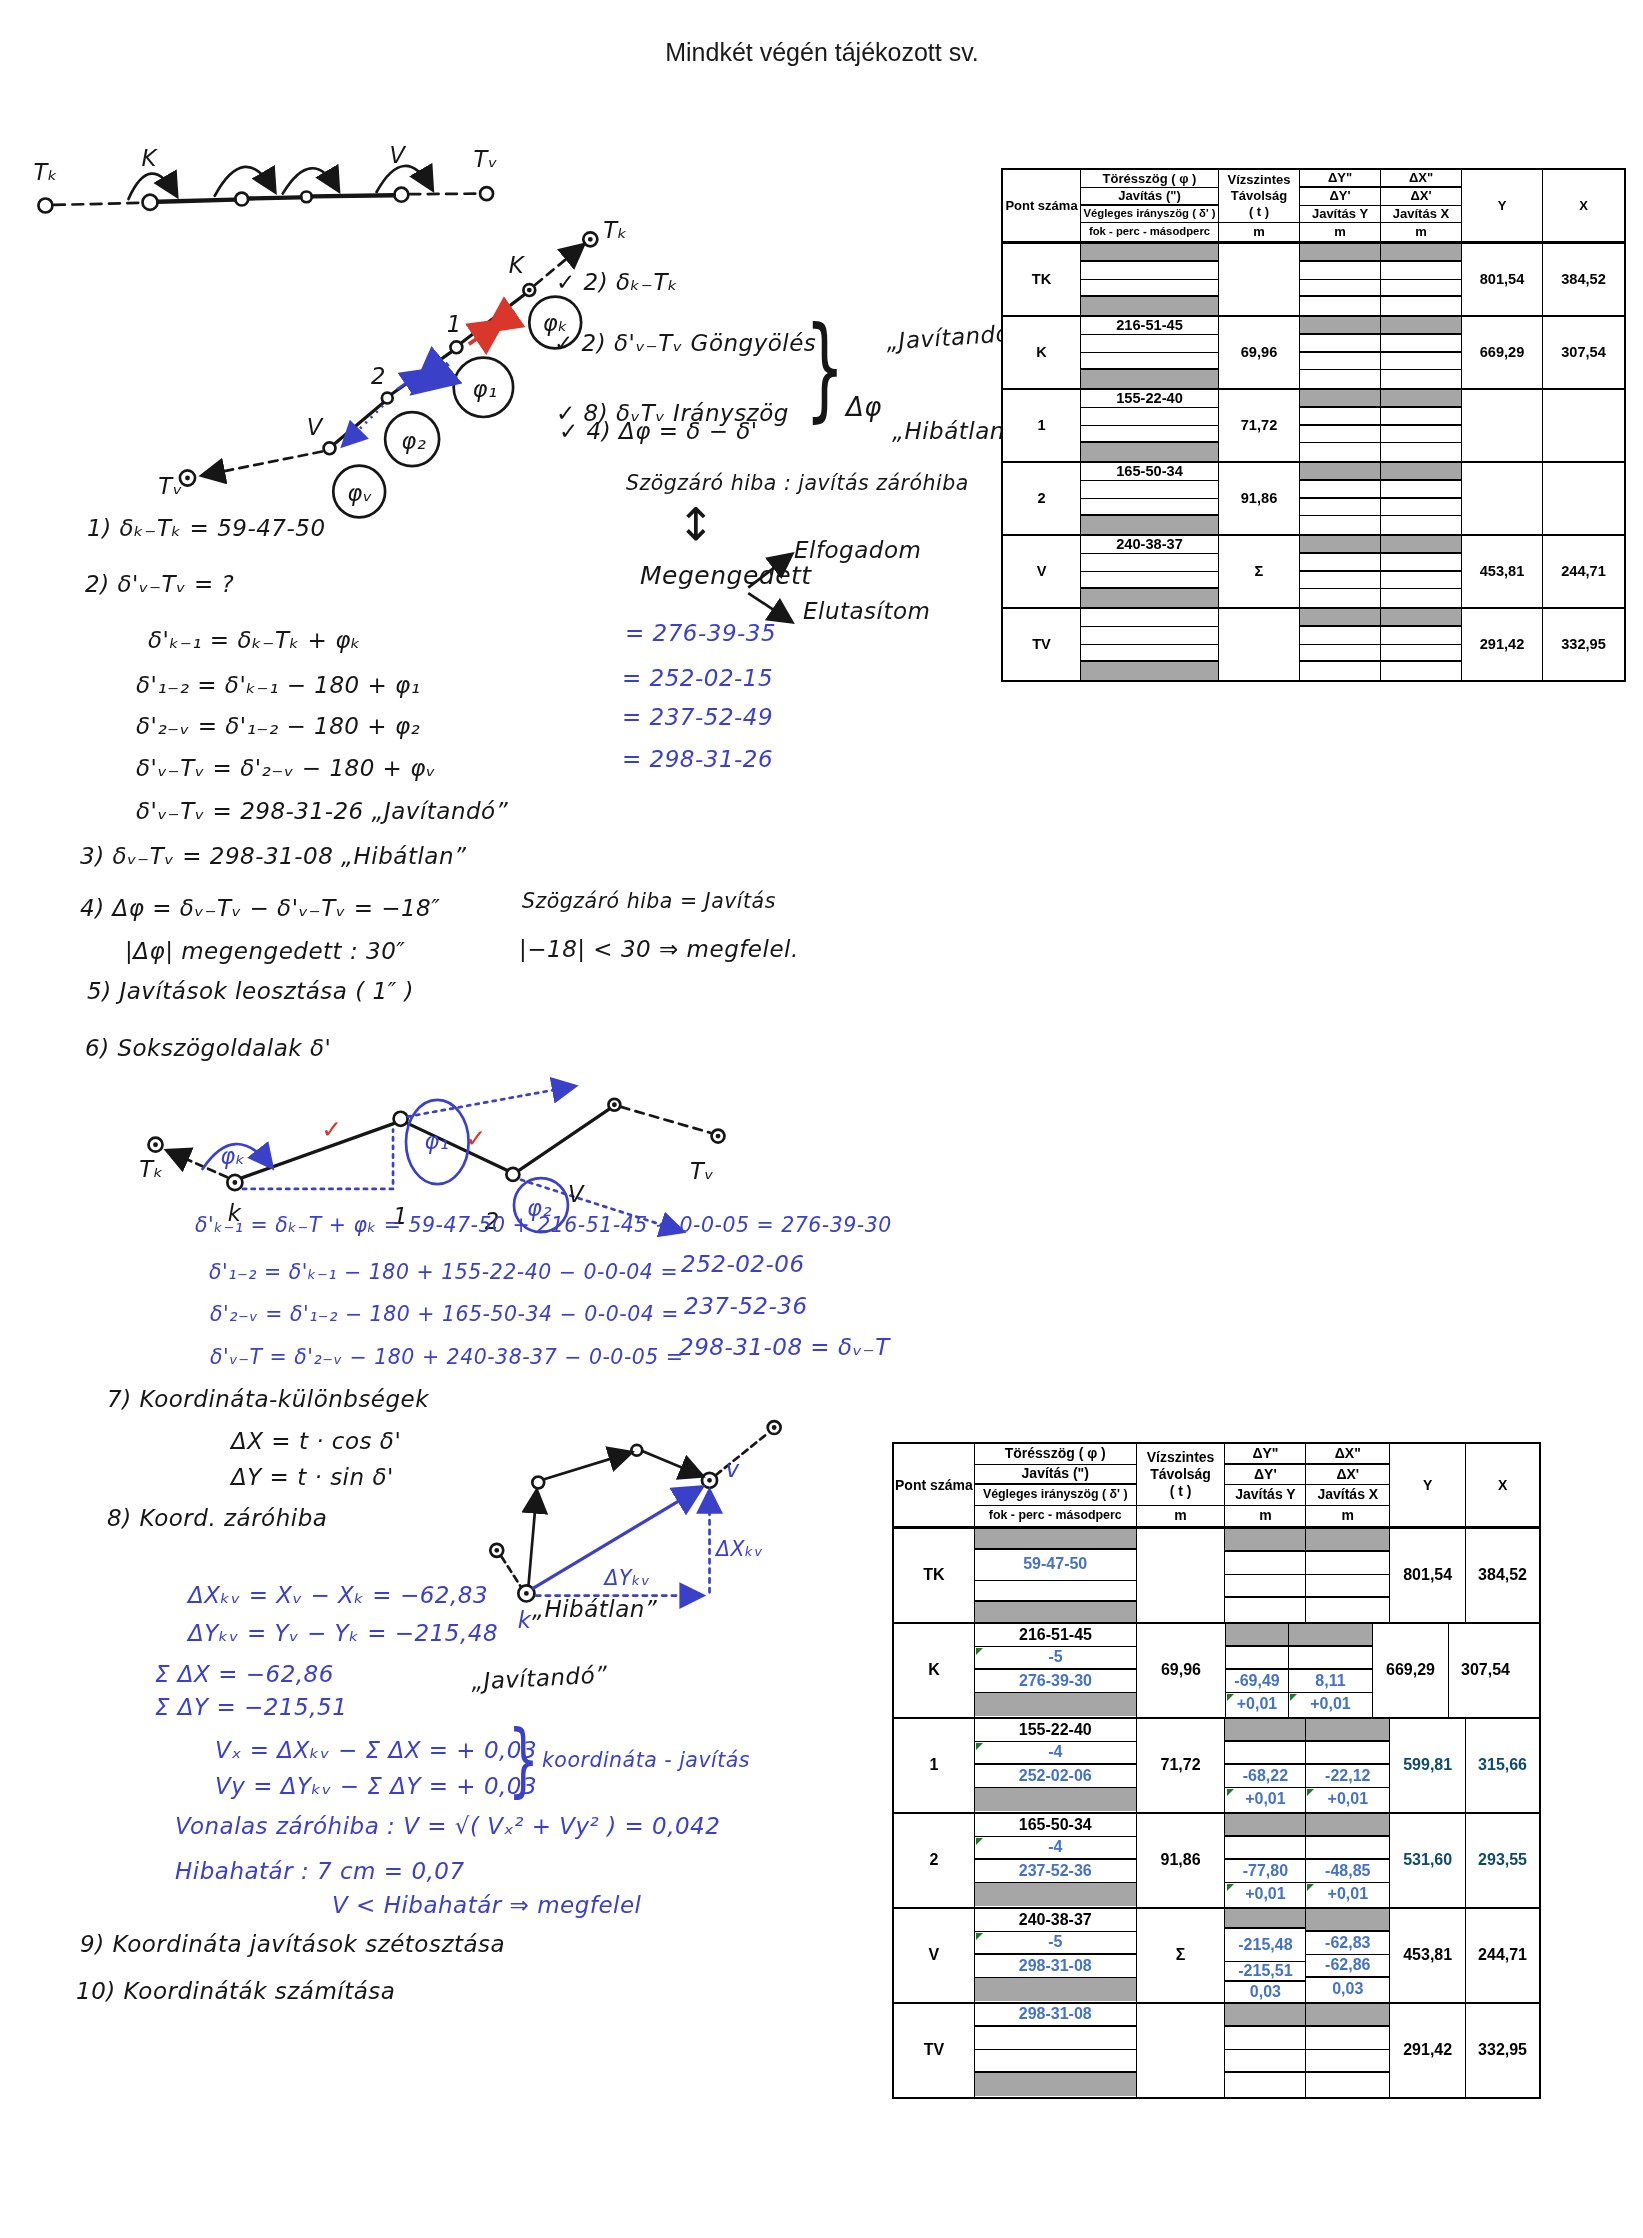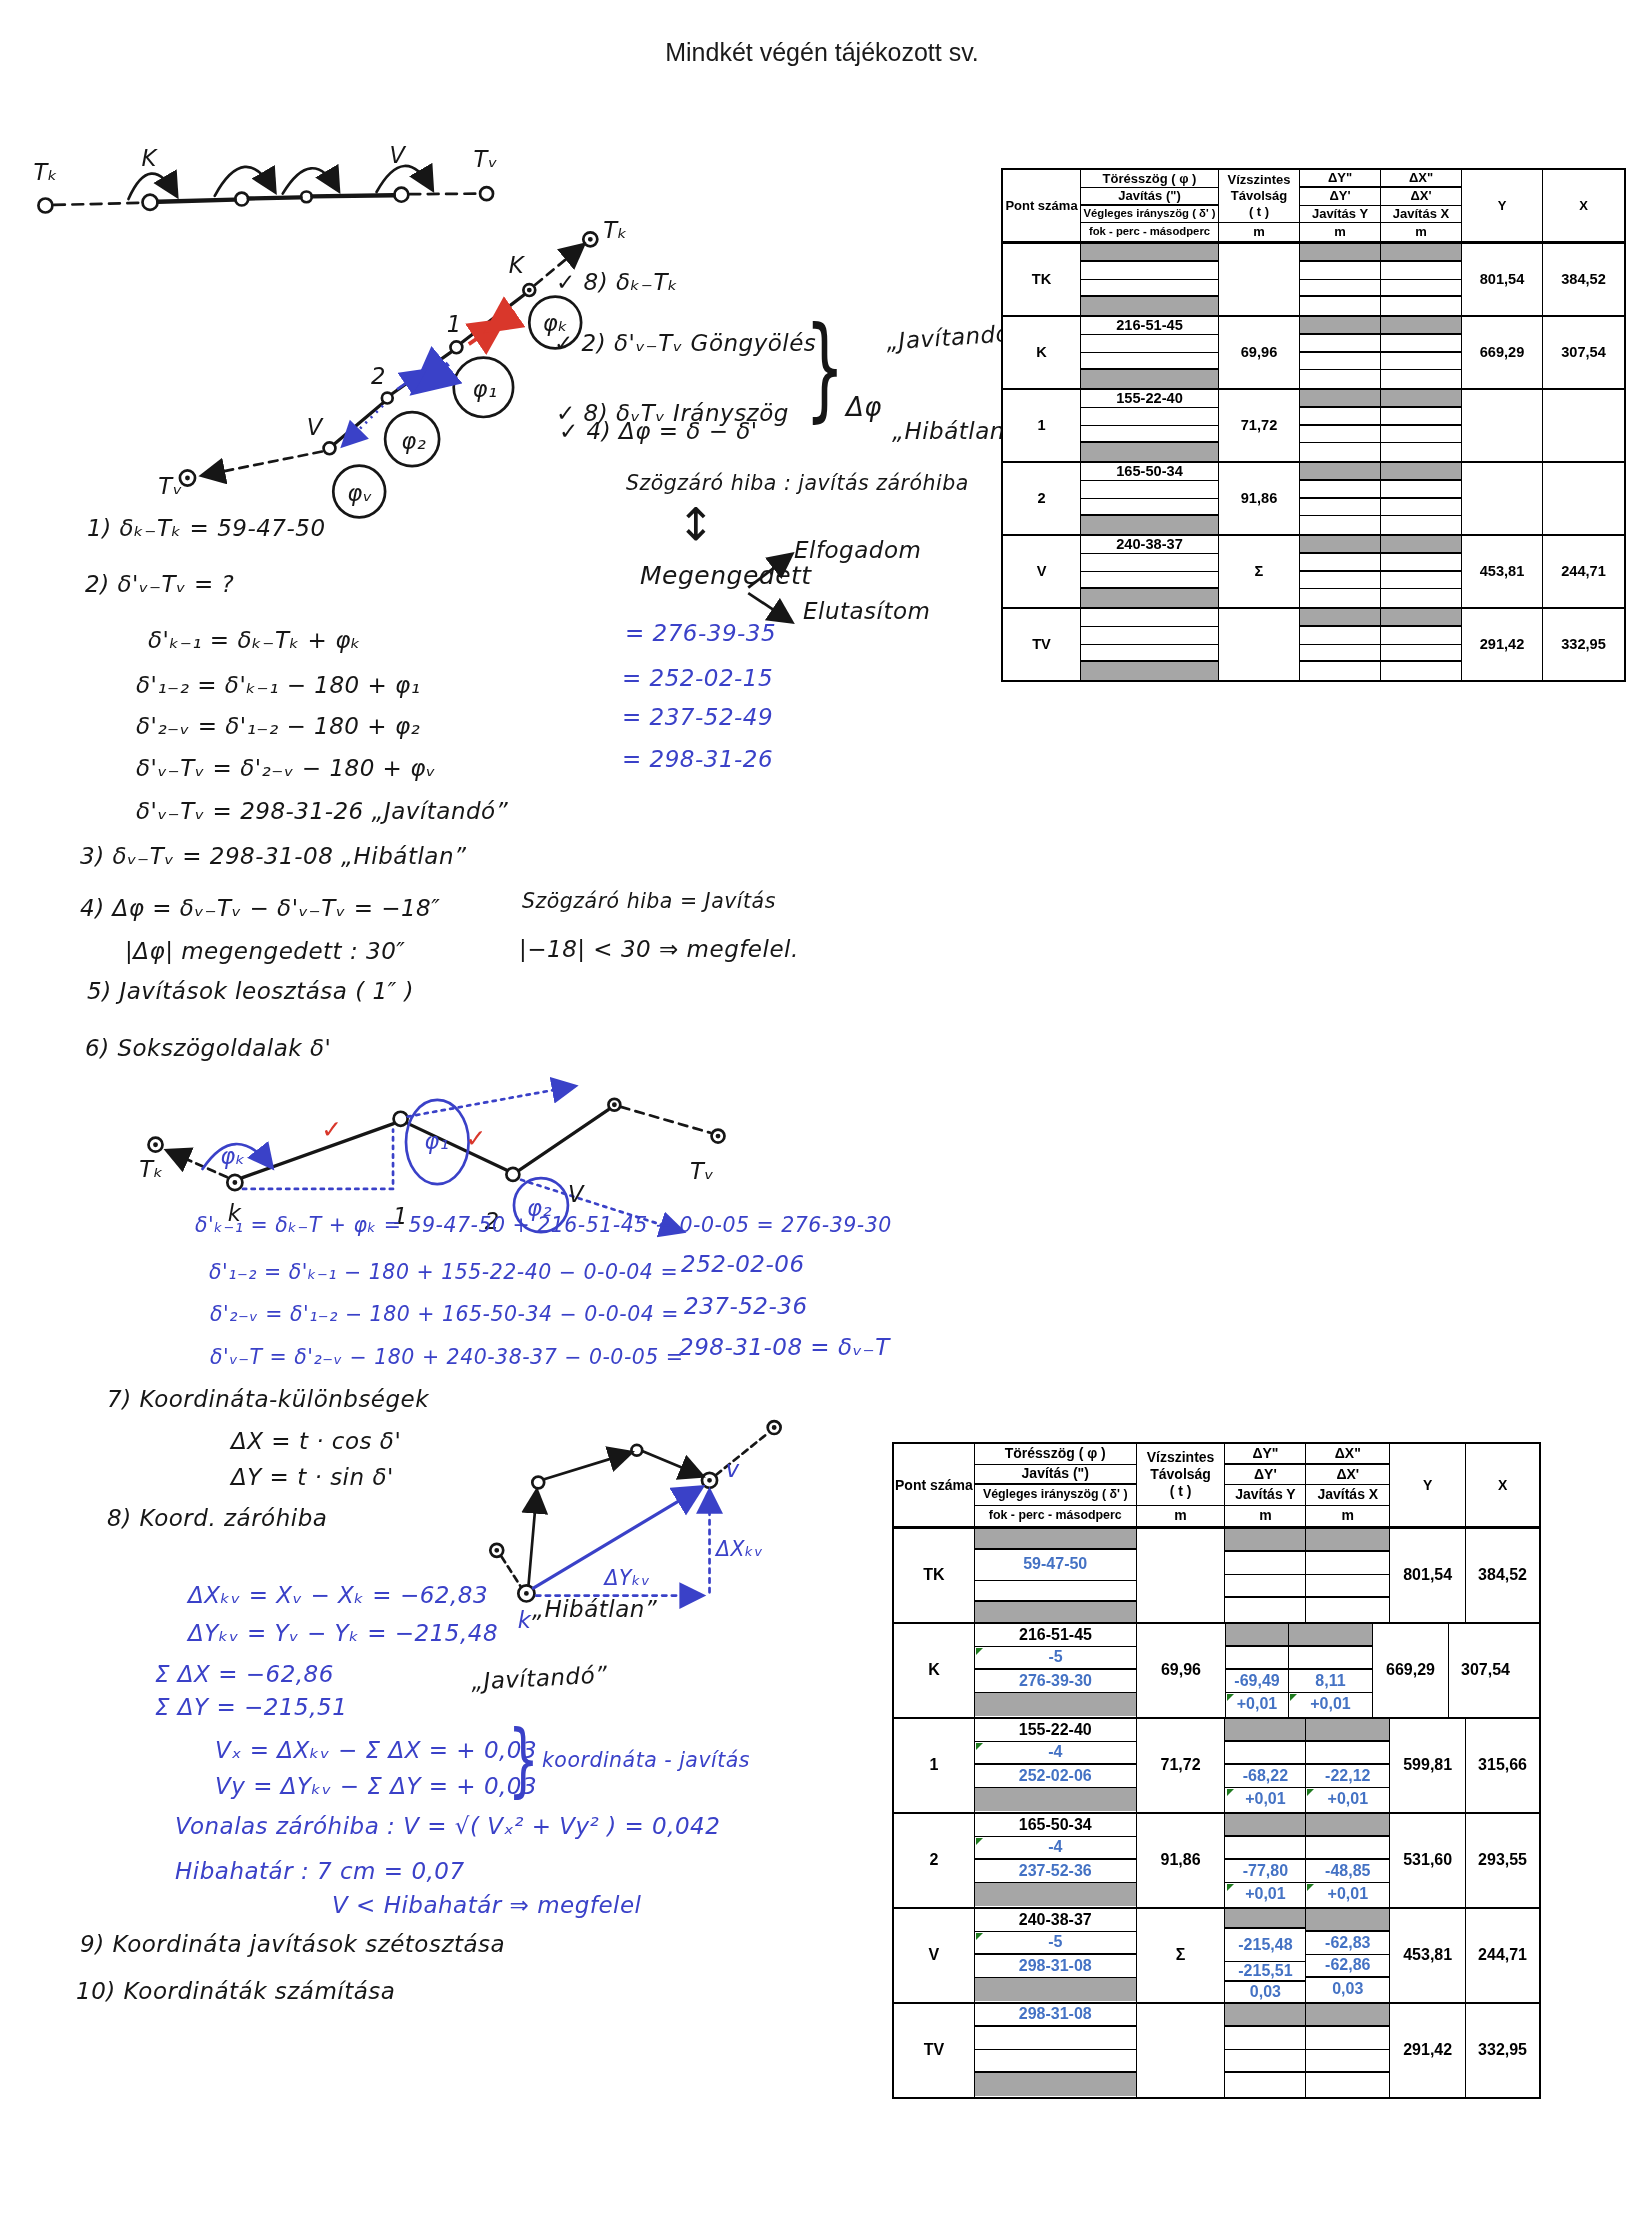--- a/index.html
+++ b/index.html
@@ -17,21 +17,21 @@
   .thead{display:flex;border-bottom:3.2px solid #000}
   .blk{display:flex}
   .blk:not(:last-child){border-bottom:2.7px solid #000}
   .col{display:flex;flex-direction:column;box-sizing:border-box;border-right:1.1px solid #000}
   .col:last-child{border-right:none}
   .band{box-sizing:border-box;border-bottom:1.1px solid #000;display:flex;align-items:center;justify-content:center;position:relative;text-align:center;line-height:1.05}
   .col .band:last-child{border-bottom:none}
   .band.th{border-bottom:2.7px solid #000}
   .band.g{background:#a6a6a6}
   .band.bl{color:#4472c4}
-  .band.b2,.b2{color:#000000}
+  .band.b2,.b2{color:#0c4a6e}
   .band.span{flex:1}
   .gc::after{content:"";position:absolute;left:1.1px;top:1.1px;width:0;height:0;border-top:7px solid #1e7a1e;border-right:7px solid transparent}
   .colstack{flex-direction:column;justify-content:center;gap:2.2px}
   .svgt{font:italic 42px "DejaVu Sans",sans-serif;fill:#161616;stroke:none;letter-spacing:1px}
   .svgtb{fill:#3a41c8}
   .svgtr{fill:#d9372b;font-style:normal}
   svg{position:absolute;overflow:visible}
 </style>
 </head>
 <body>
@@ -109,21 +109,21 @@
   <text x="402" y="326" class="svgt">2</text>
   <text x="542" y="230" class="svgt">1</text>
   <text x="657" y="120" class="svgt">K</text>
   <text x="832" y="56" class="svgt">Tₖ</text>
   <text x="720" y="228" class="svgt">φₖ</text>
   <text x="590" y="350" class="svgt">φ₁</text>
   <text x="458" y="446" class="svgt">φ₂</text>
   <text x="358" y="542" class="svgt">φᵥ</text>
 </svg>
 
-<div class="hw" style="left:556px;top:269px">✓ 8)  δₖ₋Tₖ</div>
+<div class="hw" style="left:556px;top:269px">✓ 2)  δₖ₋Tₖ</div>
 <div class="hw" style="left:554px;top:330px">✓ 2)  δ'ᵥ₋Tᵥ   Göngyölés</div>
 <div class="hw" style="left:556px;top:400px">✓ 8)  δᵥTᵥ   Irányszög</div>
 <div class="hw brace" style="left:805px;top:317px">}</div>
 <div class="hw" style="left:846px;top:392px;font-size:26px">Δφ</div>
 <div class="hw" style="left:886px;top:324px;transform:rotate(-4deg)">„Javítandó”</div>
 <div class="hw" style="left:892px;top:418px">„Hibátlan”</div>
 <div class="hw" style="left:559px;top:418px">✓ 4)  Δφ = δ − δ'</div>
 <div class="hw sm" style="left:626px;top:471px">Szögzáró hiba :  javítás záróhiba</div>
 <div class="hw updown" style="left:677px;top:498px">↕</div>
 <div class="hw" style="left:640px;top:561px;font-size:25px">Megengedett</div>

